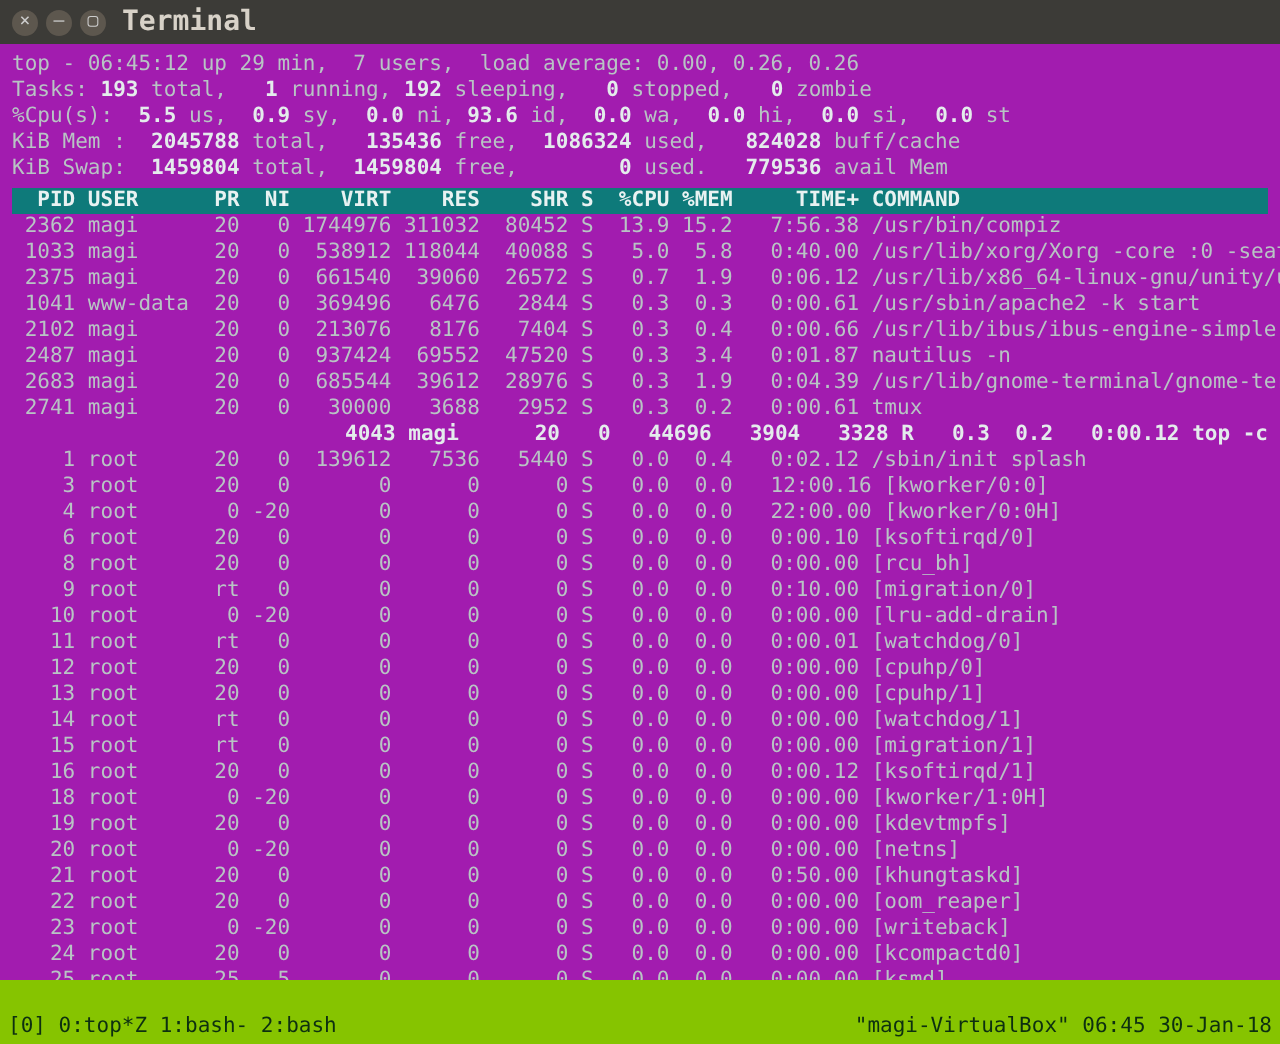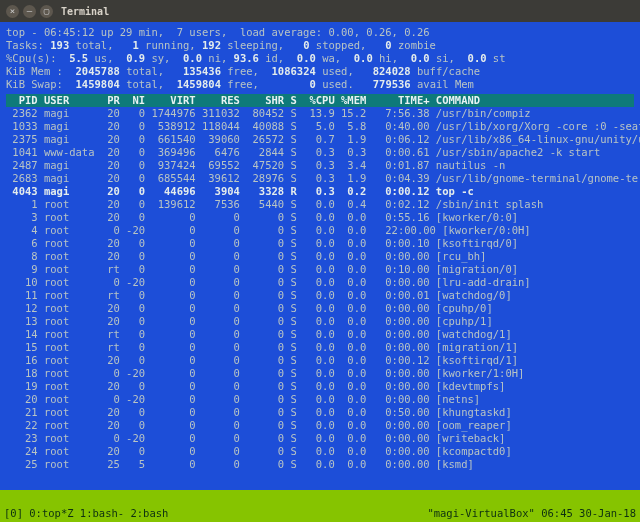--- a/index.html
+++ b/index.html
@@ -20,39 +20,39 @@
     padding: 0 6px;
     gap: 8px;
     color: #d8d2c8;
   }
   .window-btns { display: flex; gap: 4px; align-items: center; }
   .wbtn {
     width: 13px; height: 13px; border-radius: 50%;
     background: #5d574e; display: inline-block;
     text-align: center; line-height: 12px; font-size: 9px; color: #ccc;
   }
-  .title { font-weight: bold; font-size: 10px; }
+  .title { font-weight: bold; font-size: 14px; }
   .terminal {
-    background: #1d4ed8;
+    background: #a21caf;
     height: calc(100% - 22px);
     padding: 4px 6px 0 6px;
     position: relative;
   }
   .summary { white-space: pre; line-height: 13px; margin-bottom: 3px; }
   .bold { color: #e4ecec; font-weight: bold; }
   .hdr {
     background: #0e7a7a;
     color: #e8f2f2;
     white-space: pre;
     line-height: 13px;
     font-weight: bold;
   }
   .rows { line-height: 13px; }
   .row { white-space: pre; }
-  .row.hl { color: #e4ecec; font-weight: bold; }
+  .row.hl { color: #e4ecec; font-weight: bold; text-align: right; }
   .statusbar {
     position: absolute;
     bottom: 0; left: 0; right: 0;
     background: #86c400;
     color: #0d3010;
     height: 14px;
     line-height: 14px;
     padding: 16px 4px;
     font-size: 10.5px;
     display: flex;
@@ -77,25 +77,27 @@
 <span>%Cpu(s):  </span><span class="bold">5.5</span><span> us,  </span><span class="bold">0.9</span><span> sy,  </span><span class="bold">0.0</span><span> ni, </span><span class="bold">93.6</span><span> id,  </span><span class="bold">0.0</span><span> wa,  </span><span class="bold">0.0</span><span> hi,  </span><span class="bold">0.0</span><span> si,  </span><span class="bold">0.0</span><span> st</span>
 <span>KiB Mem :  </span><span class="bold">2045788</span><span> total,   </span><span class="bold">135436</span><span> free,  </span><span class="bold">1086324</span><span> used,   </span><span class="bold">824028</span><span> buff/cache</span>
 <span>KiB Swap:  </span><span class="bold">1459804</span><span> total,  </span><span class="bold">1459804</span><span> free,        </span><span class="bold">0</span><span> used.   </span><span class="bold">779536</span><span> avail Mem</span>
 </div>
   <div class="hdr">  PID USER      PR  NI    VIRT    RES    SHR S  %CPU %MEM     TIME+ COMMAND     </div>
   <div class="rows" id="rows">
       <div class="row"> 2362 magi      20   0 1744976 311032  80452 S  13.9 15.2   7:56.38 /usr/bin/compiz</div>
       <div class="row"> 1033 magi      20   0  538912 118044  40088 S   5.0  5.8   0:40.00 /usr/lib/xorg/Xorg -core :0 -seat seat0+</div>
       <div class="row"> 2375 magi      20   0  661540  39060  26572 S   0.7  1.9   0:06.12 /usr/lib/x86_64-linux-gnu/unity/unity-p+</div>
       <div class="row"> 1041 www-data  20   0  369496   6476   2844 S   0.3  0.3   0:00.61 /usr/sbin/apache2 -k start</div>
+      <div class="row"> 2102 magi      20   0  213076   8176   7404 S   0.3  0.4   0:00.66 /usr/lib/ibus/ibus-engine-simple</div>
       <div class="row"> 2487 magi      20   0  937424  69552  47520 S   0.3  3.4   0:01.87 nautilus -n</div>
       <div class="row"> 2683 magi      20   0  685544  39612  28976 S   0.3  1.9   0:04.39 /usr/lib/gnome-terminal/gnome-terminal-+</div>
+      <div class="row"> 2741 magi      20   0   30000   3688   2952 S   0.3  0.2   0:00.61 tmux</div>
       <div class="row hl"> 4043 magi      20   0   44696   3904   3328 R   0.3  0.2   0:00.12 top -c</div>
       <div class="row">    1 root      20   0  139612   7536   5440 S   0.0  0.4   0:02.12 /sbin/init splash</div>
-      <div class="row">    3 root      20   0       0      0      0 S   0.0  0.0   0:55.16 [kworker/0:0]</div>
+      <div class="row">    3 root      20   0       0      0      0 S   0.0  0.0   12:00.16 [kworker/0:0]</div>
       <div class="row">    4 root       0 -20       0      0      0 S   0.0  0.0   22:00.00 [kworker/0:0H]</div>
       <div class="row">    6 root      20   0       0      0      0 S   0.0  0.0   0:00.10 [ksoftirqd/0]</div>
       <div class="row">    8 root      20   0       0      0      0 S   0.0  0.0   0:00.00 [rcu_bh]</div>
       <div class="row">    9 root      rt   0       0      0      0 S   0.0  0.0   0:10.00 [migration/0]</div>
       <div class="row">   10 root       0 -20       0      0      0 S   0.0  0.0   0:00.00 [lru-add-drain]</div>
       <div class="row">   11 root      rt   0       0      0      0 S   0.0  0.0   0:00.01 [watchdog/0]</div>
       <div class="row">   12 root      20   0       0      0      0 S   0.0  0.0   0:00.00 [cpuhp/0]</div>
       <div class="row">   13 root      20   0       0      0      0 S   0.0  0.0   0:00.00 [cpuhp/1]</div>
       <div class="row">   14 root      rt   0       0      0      0 S   0.0  0.0   0:00.00 [watchdog/1]</div>
       <div class="row">   15 root      rt   0       0      0      0 S   0.0  0.0   0:00.00 [migration/1]</div>

